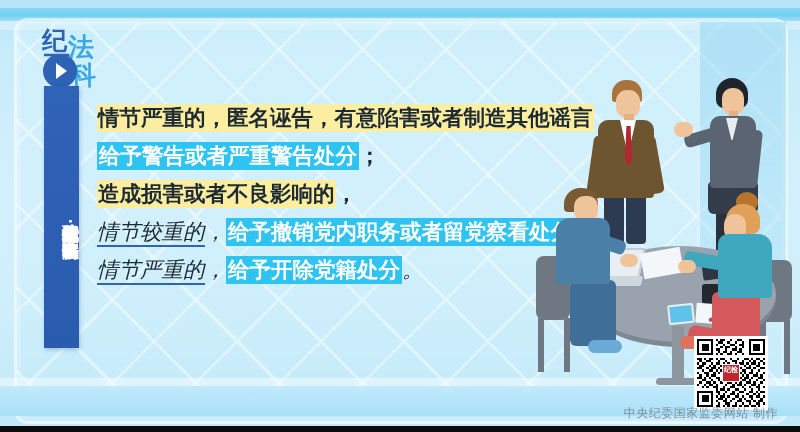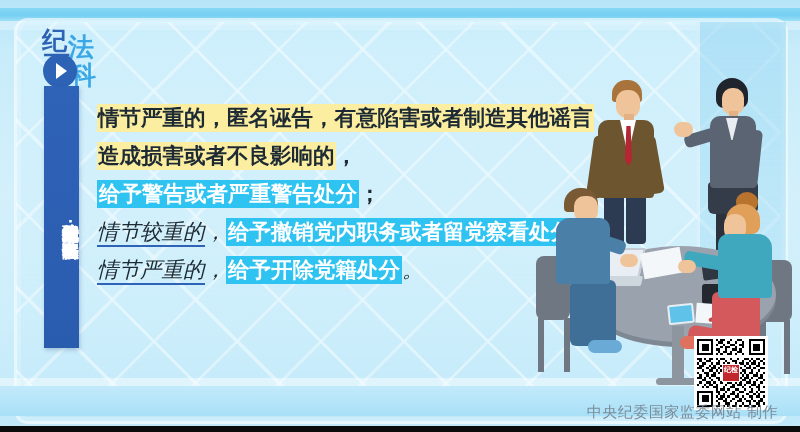--- a/index.html
+++ b/index.html
@@ -186,21 +186,21 @@
   
   .qrwrap{position:absolute;left:694px;top:336px;width:74px;height:74px;background:#fff;padding:3px;box-sizing:border-box;}
   .qr{width:100%;height:100%;display:block;}
   .qrbadge{
     position:absolute;left:722px;top:364px;width:18px;height:18px;background:#c1272d;
     color:#fff;font-size:7px;font-weight:bold;line-height:8px;text-align:center;padding-top:1px;
     box-sizing:border-box;border:1px solid #fff;
     font-family:"DejaVu Sans","Liberation Sans",sans-serif;
   }
   .credit{
-    position:absolute;right:22px;bottom:10px;color:#7c8c99;font-size:15px;
+    position:absolute;right:22px;bottom:10px;color:#7c8c99;font-size:12px;
     font-family:"DejaVu Sans","Liberation Sans",sans-serif;letter-spacing:.5px;
   }
 </style>
 </head>
 <body>
 
 <div class="stage">
 
   <div class="topband"></div>
   <div class="topband2"></div>
@@ -220,24 +220,24 @@
 
   <div class="vbanner">
     <span>违反政治纪律的行为：匿名诬告陷害</span>
   </div>
 
   <div class="textblock">
     <p class="tline">
       <span class="hl-y">情节严重的，匿名诬告，有意陷害或者制造其他谣言</span><span class="punct">，</span>
     </p>
     <p class="tline">
-      <span class="hl-y">造成损害或者不良影响的</span><span class="punct">，</span>
+      <span class="hl-c">给予警告或者严重警告处分</span><span class="punct">；</span>
     </p>
     <p class="tline">
-      <span class="hl-c">给予警告或者严重警告处分</span><span class="punct">；</span>
+      <span class="hl-y">造成损害或者不良影响的</span><span class="punct">，</span>
     </p>
     <p class="tline">
       <span class="plain und">情节较重的</span><span class="plain">，</span><span class="hl-c">给予撤销党内职务或者留党察看处分</span><span class="plain">；</span>
     </p>
     <p class="tline">
       <span class="plain und">情节严重的</span><span class="plain">，</span><span class="hl-c">给予开除党籍处分</span><span class="plain">。</span>
     </p>
   </div>
 
   <div class="scene">

